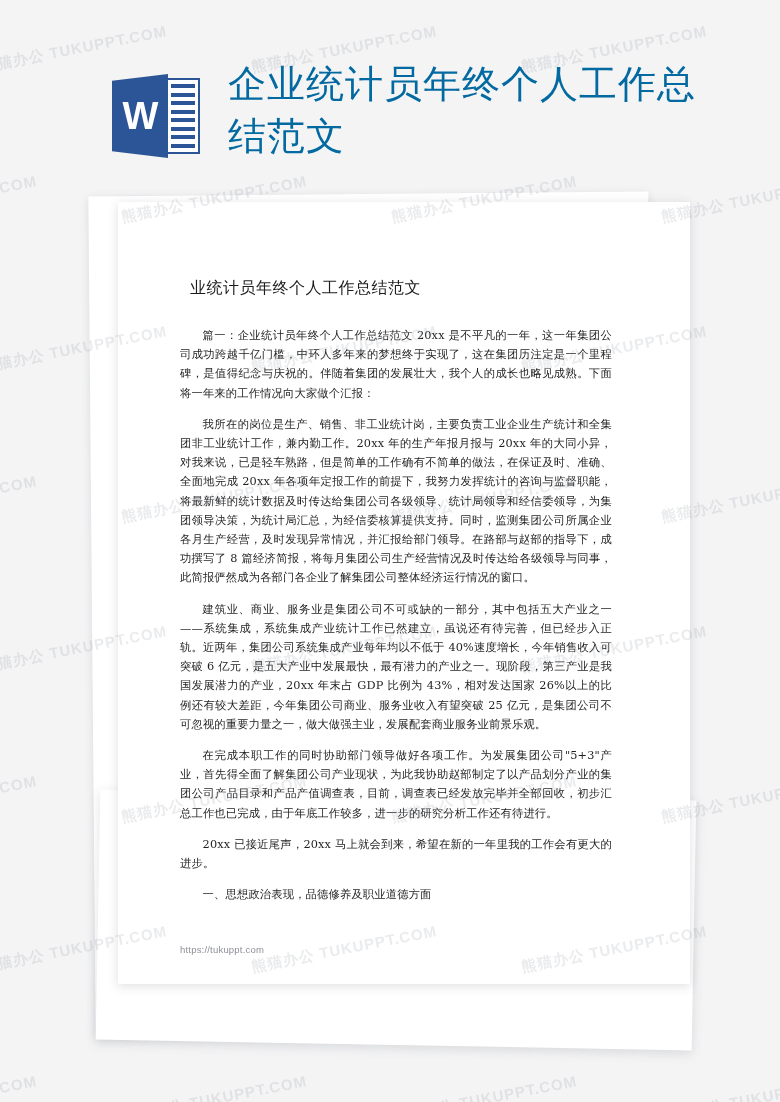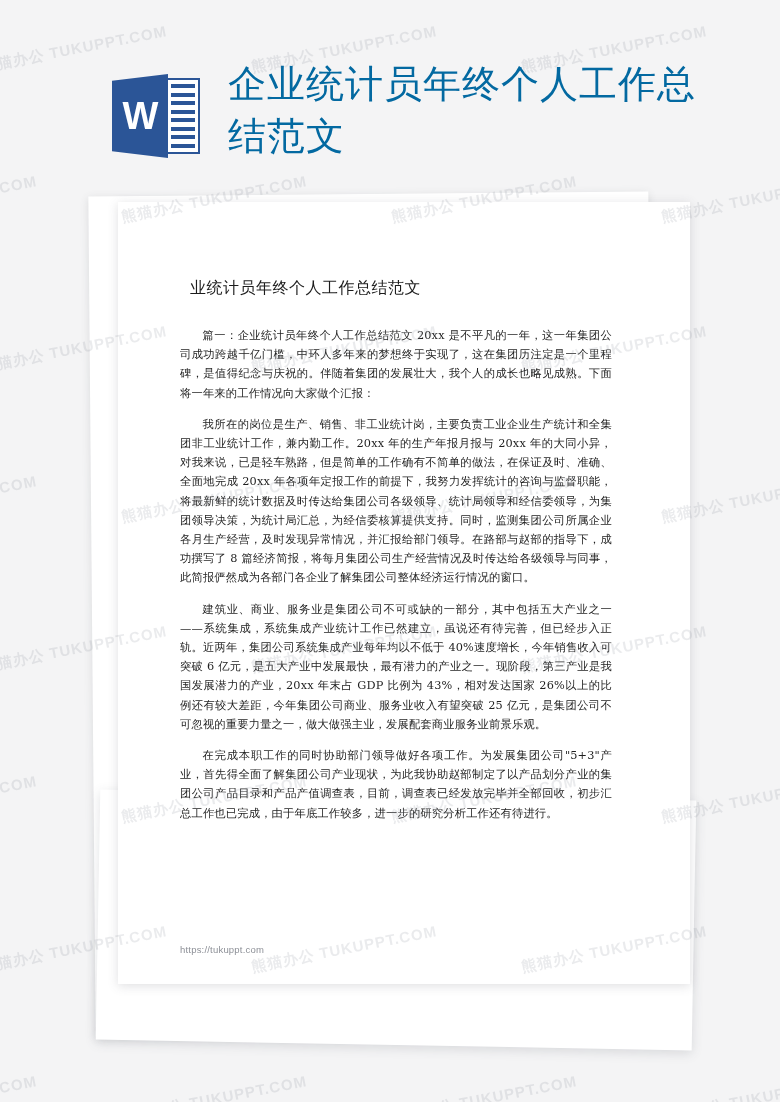--- a/index.html
+++ b/index.html
@@ -234,20 +234,22 @@
   <div class="sheet-front">
     <div class="doc-page-inner">
 
       <div class="doc-heading">业统计员年终个人工作总结范文</div>
 
       <div class="doc-body">
         <p class="para">篇一：企业统计员年终个人工作总结范文 20xx 是不平凡的一年，这一年集团公司成功跨越千亿门槛，中环人多年来的梦想终于实现了，这在集团历注定是一个里程碑，是值得纪念与庆祝的。伴随着集团的发展壮大，我个人的成长也略见成熟。下面将一年来的工作情况向大家做个汇报：</p>
         <p class="para">我所在的岗位是生产、销售、非工业统计岗，主要负责工业企业生产统计和全集团非工业统计工作，兼内勤工作。20xx 年的生产年报月报与 20xx 年的大同小异，对我来说，已是轻车熟路，但是简单的工作确有不简单的做法，在保证及时、准确、全面地完成 20xx 年各项年定报工作的前提下，我努力发挥统计的咨询与监督职能，将最新鲜的统计数据及时传达给集团公司各级领导、统计局领导和经信委领导，为集团领导决策，为统计局汇总，为经信委核算提供支持。同时，监测集团公司所属企业各月生产经营，及时发现异常情况，并汇报给部门领导。在路部与赵部的指导下，成功撰写了 8 篇经济简报，将每月集团公司生产经营情况及时传达给各级领导与同事，此简报俨然成为各部门各企业了解集团公司整体经济运行情况的窗口。</p>
         <p class="para">建筑业、商业、服务业是集团公司不可或缺的一部分，其中包括五大产业之一——系统集成，系统集成产业统计工作已然建立，虽说还有待完善，但已经步入正轨。近两年，集团公司系统集成产业每年均以不低于 40%速度增长，今年销售收入可突破 6 亿元，是五大产业中发展最快，最有潜力的产业之一。现阶段，第三产业是我国发展潜力的产业，20xx 年末占 GDP 比例为 43%，相对发达国家 26%以上的比例还有较大差距，今年集团公司商业、服务业收入有望突破 25 亿元，是集团公司不可忽视的重要力量之一，做大做强主业，发展配套商业服务业前景乐观。</p>
         <p class="para">在完成本职工作的同时协助部门领导做好各项工作。为发展集团公司"5+3"产业，首先得全面了解集团公司产业现状，为此我协助赵部制定了以产品划分产业的集团公司产品目录和产品产值调查表，目前，调查表已经发放完毕并全部回收，初步汇总工作也已完成，由于年底工作较多，进一步的研究分析工作还有待进行。</p>
+        <p class="para">20xx 已接近尾声，20xx 马上就会到来，希望在新的一年里我的工作会有更大的进步。</p>
+        <p class="para tight">一、思想政治表现，品德修养及职业道德方面</p>
 
       </div>
 
       <div class="doc-footer-url">https://tukuppt.com</div>
     </div>
   </div>
 </div>
 
 <div class="watermark-layer" id="wm-layer">
     <div class="wm" style="left: -20px; top: 40px;">熊猫办公 TUKUPPT.COM</div>

